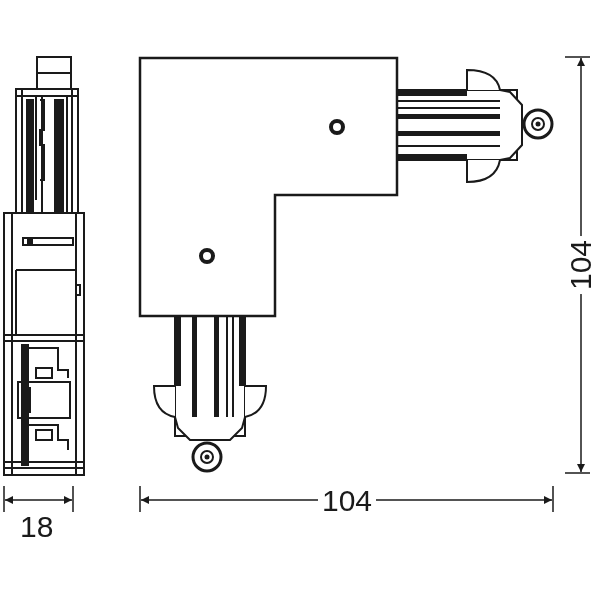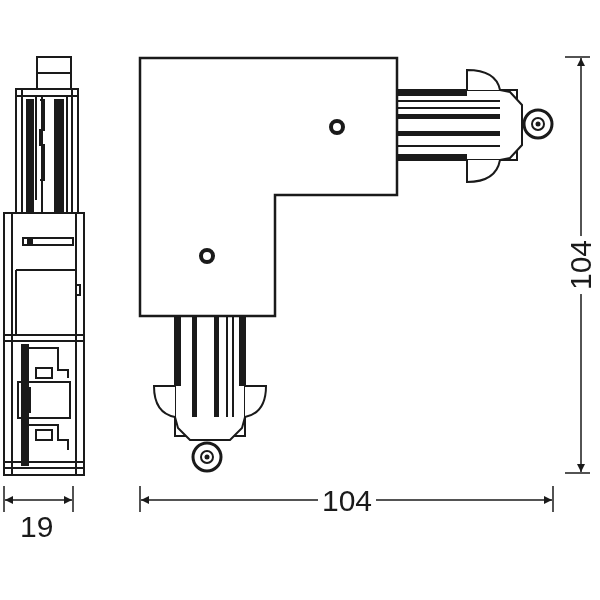--- a/index.html
+++ b/index.html
@@ -105,15 +105,15 @@
     <line x1="140" y1="486" x2="140" y2="512"></line>
     <line x1="553" y1="486" x2="553" y2="512"></line>
     <line x1="141" y1="500" x2="552" y2="500" marker-start="url(#arr)" marker-end="url(#arr)"></line>
 
     <line x1="565" y1="57" x2="590" y2="57"></line>
     <line x1="565" y1="473" x2="590" y2="473"></line>
     <line x1="581" y1="58" x2="581" y2="472" marker-start="url(#arr)" marker-end="url(#arr)"></line>
   </g>
 </svg>
 
-<div class="dim-label" id="dim-width-label">19</div>
+<div class="dim-label" id="dim-width-label">18</div>
 <div class="dim-label" id="dim-h-label">104</div>
 <div class="dim-label" id="dim-v-label">104</div>
 
 </body></html>

